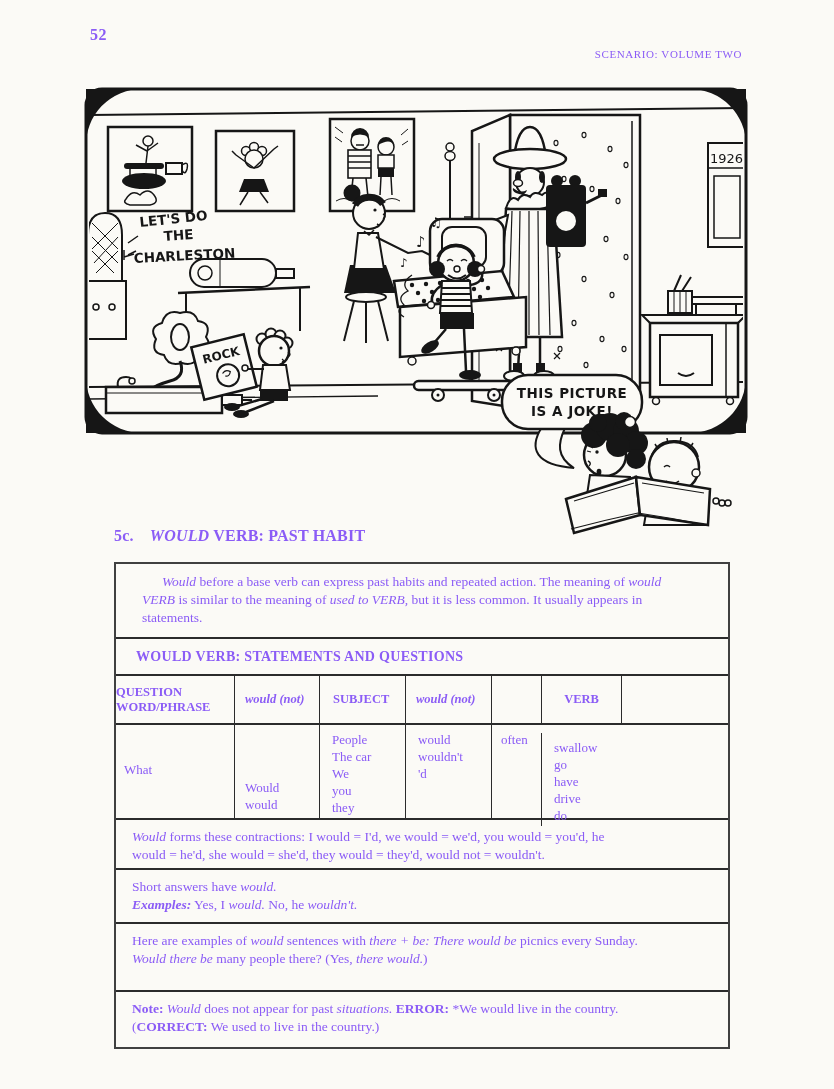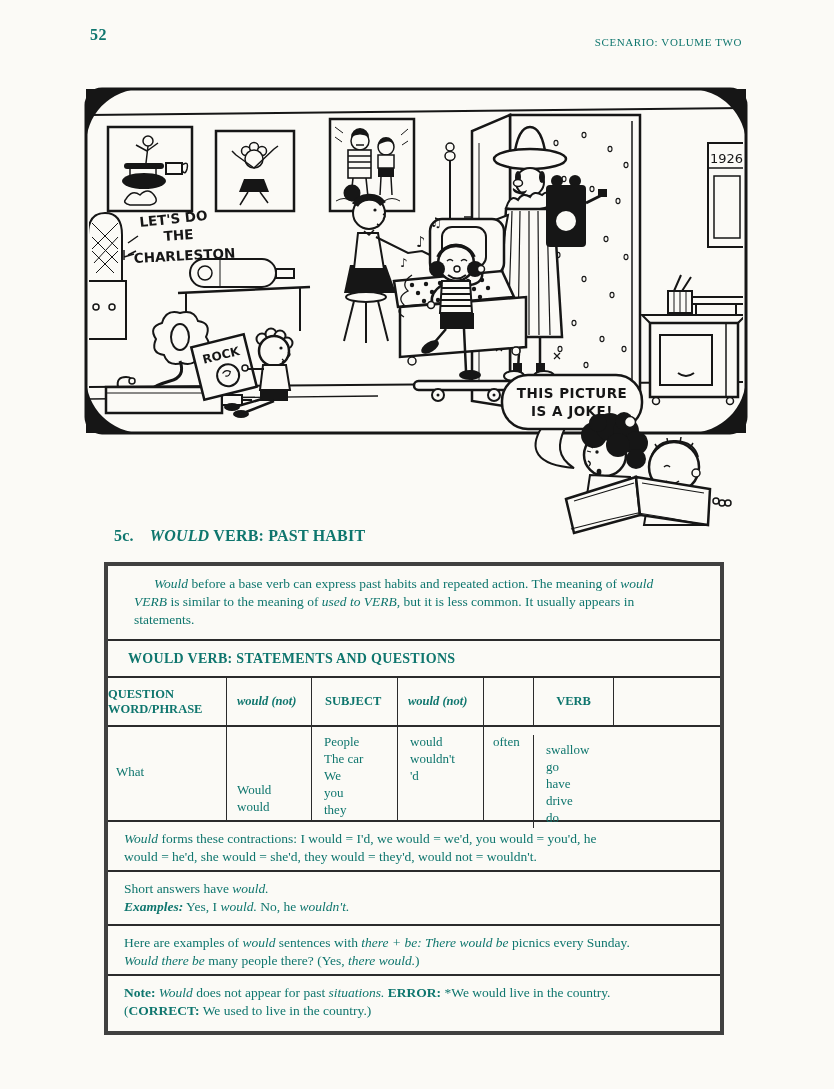--- a/index.html
+++ b/index.html
@@ -1,28 +1,28 @@
 <!DOCTYPE html>
 <html><head>
 <meta charset="utf-8">
 <style>
   html,body{margin:0;padding:0;background:#e8e8e6;}
   #page{position:relative;width:834px;height:1089px;background:#fbfaf6;overflow:hidden;
-        font-family:"Liberation Serif",serif;color:#0f766e;}
+        font-family:"Liberation Serif",serif;color:#8b5cf6;}
   
   #pagenum{position:absolute;left:90px;top:26px;font-size:16px;font-weight:bold;letter-spacing:.5px;}
-  #runhead{position:absolute;right:92px;top:36px;font-size:11px;letter-spacing:.6px;}
+  #runhead{position:absolute;right:92px;top:48px;font-size:11px;letter-spacing:.6px;}
   
   #cartoon{position:absolute;left:78px;top:85px;width:680px;height:450px;}
   
   #heading{position:absolute;left:114px;top:527px;font-size:16px;font-weight:bold;letter-spacing:.2px;}
   #heading .num{margin-right:16px;}
   #heading .it{font-style:italic;}
   
-  .gtable{position:absolute;left:104px;top:562px;width:612px;border:4px solid #404040;background:#fbfaf6;}
+  .gtable{position:absolute;left:114px;top:562px;width:612px;border:2px solid #404040;background:#fbfaf6;}
   .row{box-sizing:border-box;border-top:2px solid #2b2b2b;font-size:13.5px;line-height:18px;}
   .row:first-child{border-top:none;}
   .intro{height:73px;padding:9px 12px 0 26px;}
   .indent1{text-indent:20px;}
   .ttitle{height:37px;padding:9px 0 0 20px;font-size:14px;letter-spacing:.3px;}
   .cols{display:flex;}
   .hdr{height:49px;}
   .dbody{height:95px;}
   .cell{box-sizing:border-box;height:100%;}
   .cell + .cell{border-left:1.6px solid #2b2b2b;}
@@ -36,21 +36,21 @@
   .dbody .c1{display:flex;flex-direction:column;justify-content:center;padding:0 0 5px 8px;}
   .dbody .c2{display:flex;flex-direction:column;justify-content:flex-end;padding:0 0 5px 10px;}
   .dbody .c3{padding-left:12px;}
   .dbody .c4{padding-left:12px;}
   .dbody .c5{padding-left:9px;}
   .dbody .c6{padding-left:12px;margin-top:8px;}
   .dbody .c7{padding-left:13px;}
   .sect{padding:8px 12px 0 16px;}
   .s-contr{height:50px;}
   .s-short{height:54px;}
-  .s-there{height:50px;}
+  .s-there{height:68px;}
   .s-note{height:57px;}
   .sg-r{font-style:normal;}
   .sg-i{font-style:italic;}
   .sg-b{font-weight:bold;}
   .sg-bi{font-weight:bold;font-style:italic;}
   .pline{white-space:nowrap;}
   
   .ln{stroke:#161616;fill:none;}
   .wh{fill:#fbfaf6;stroke:#161616;}
   .bk{fill:#161616;stroke:none;}

